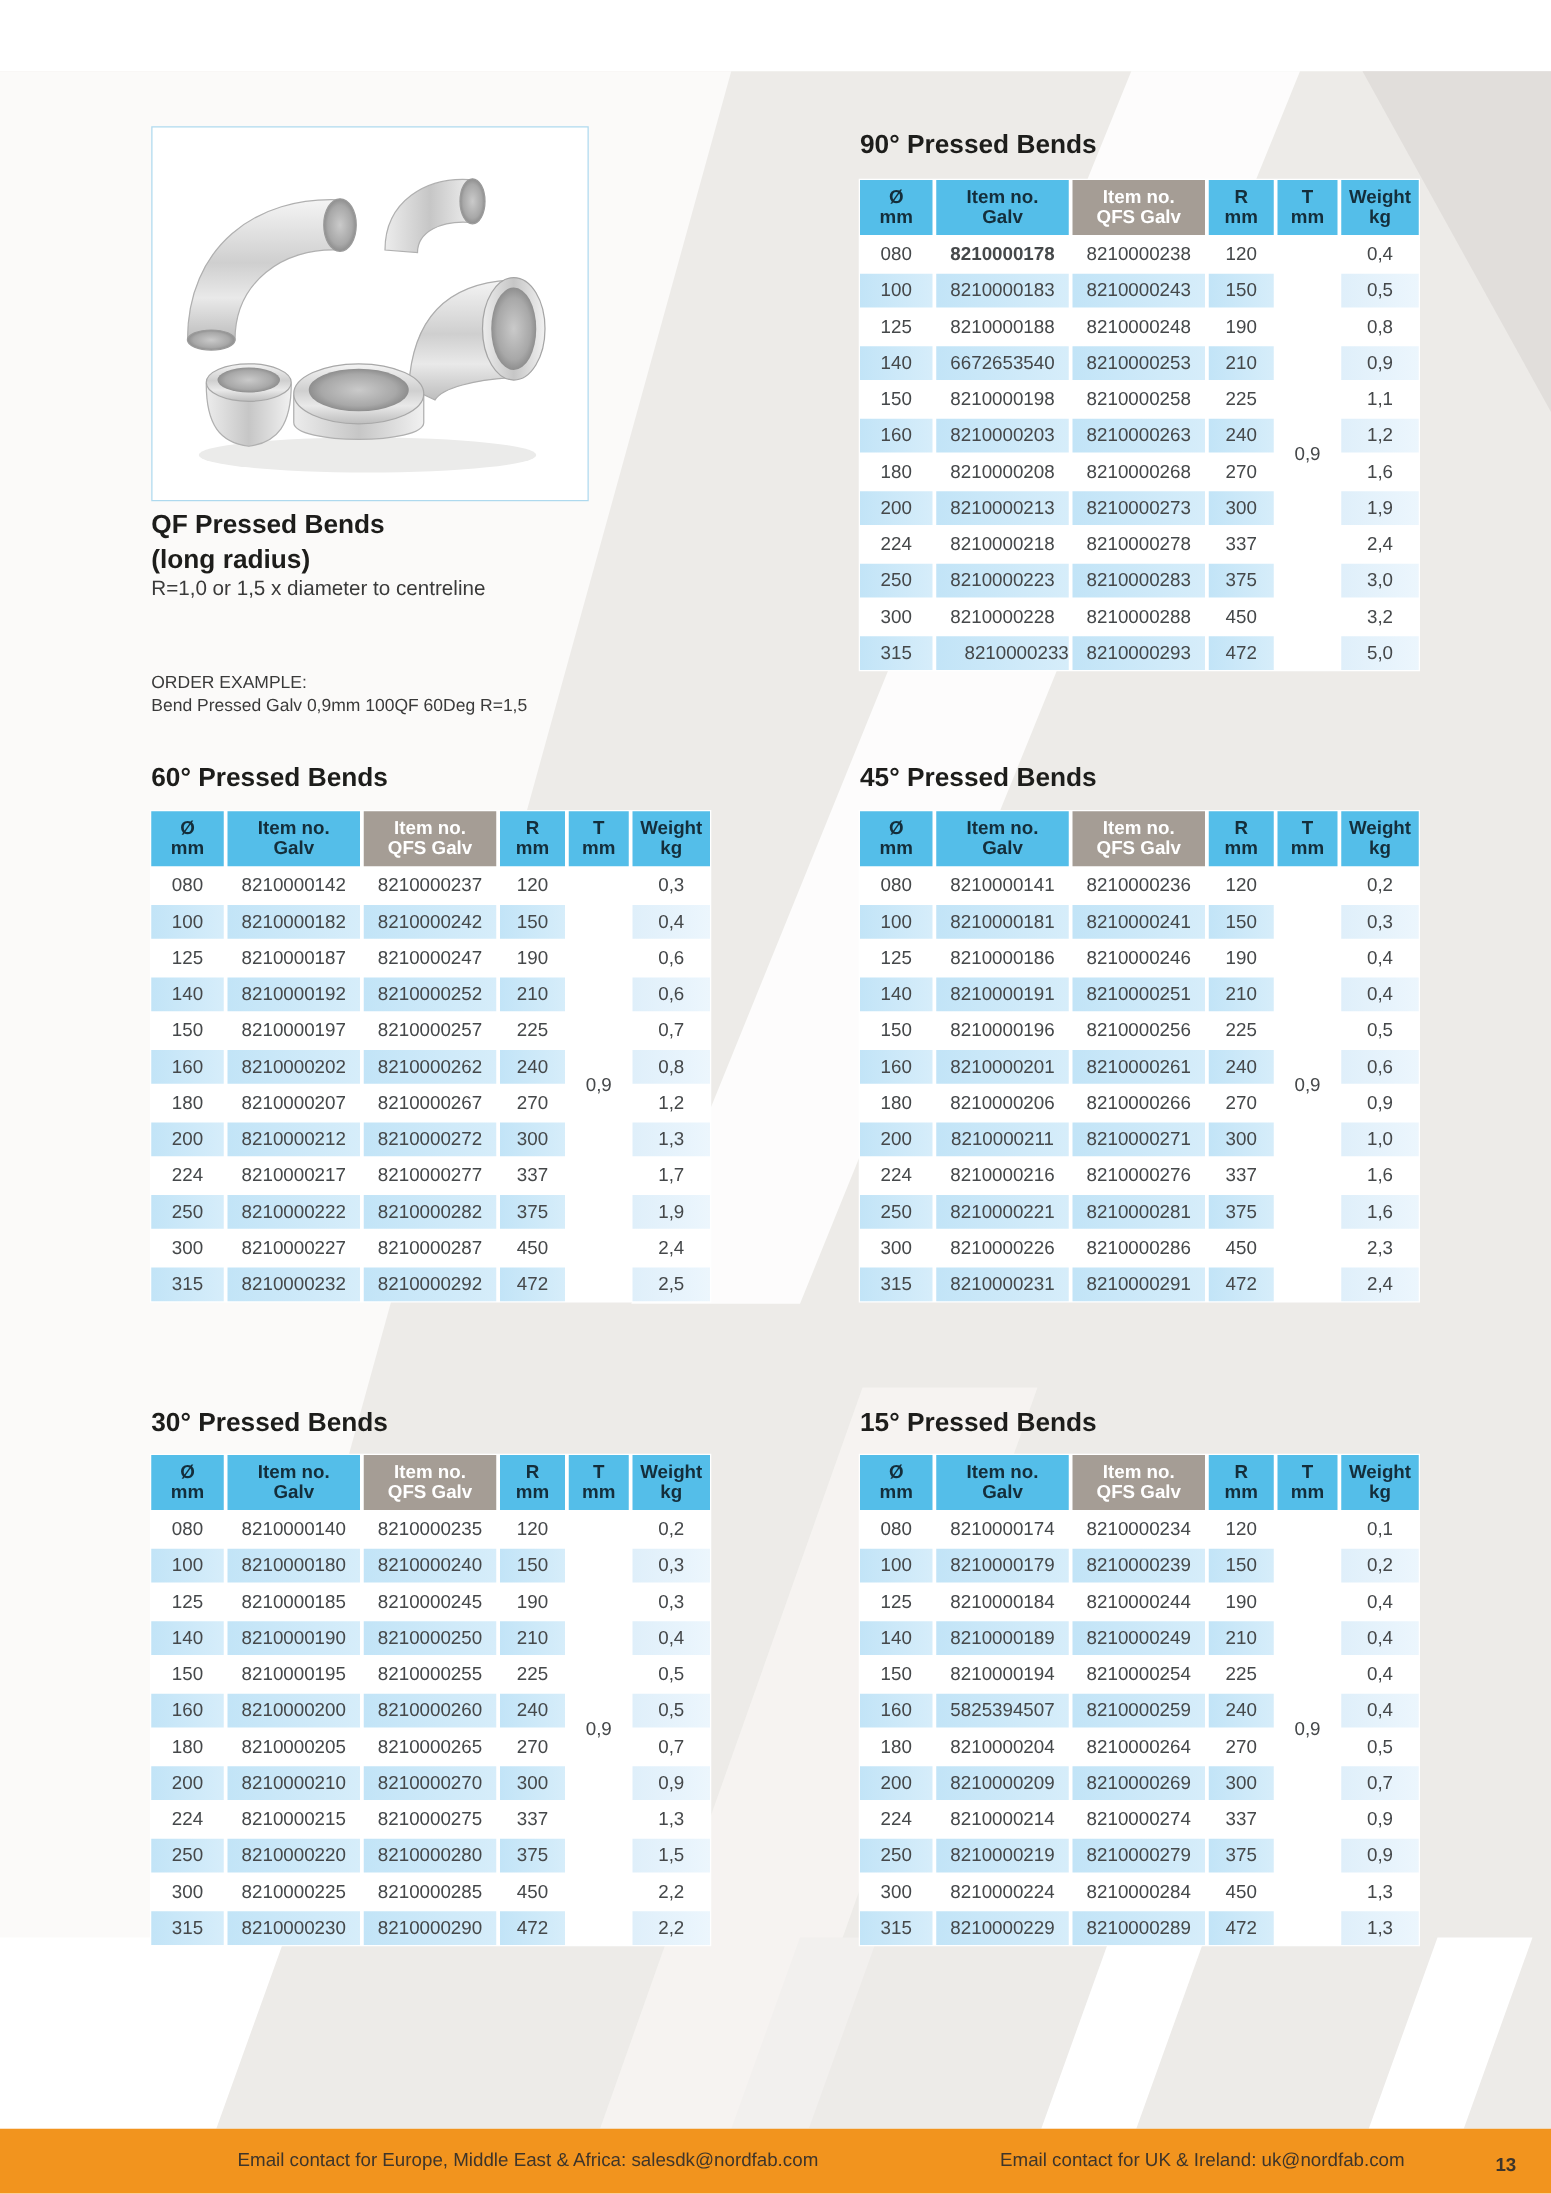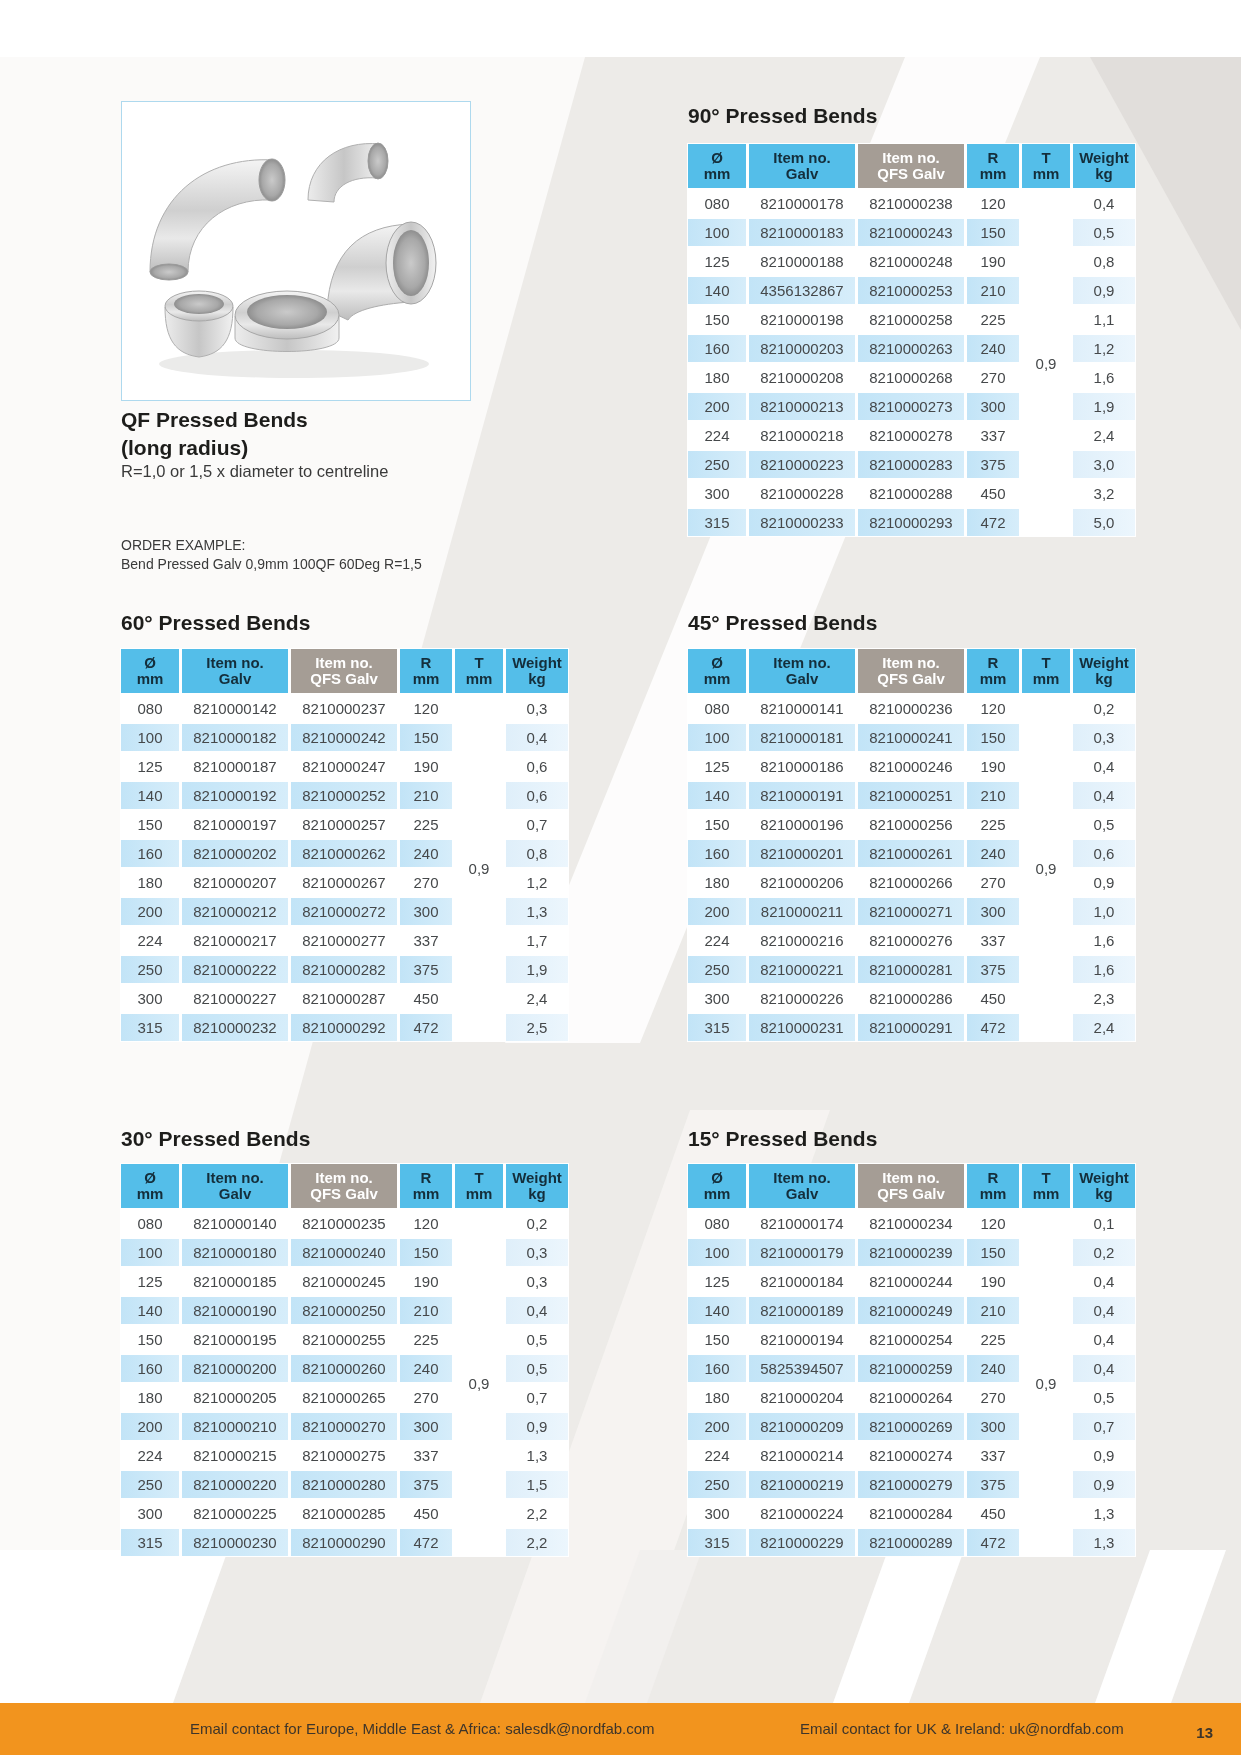--- a/index.html
+++ b/index.html
@@ -162,36 +162,36 @@
       <div class="th">
         <span>T</span>
         <span>mm</span>
       </div>
       <div class="th">
         <span>Weight</span>
         <span>kg</span>
       </div>
       <div class="tcell">0,9</div>
       <div class="td col0" style="grid-area: 2 / 1;">080</div>
-      <div class="td col1" style="grid-area: 2 / 2;">8210000178</div>
+      <div class="td col1" style="grid-area: 2 / 2; font-weight: bold;">8210000178</div>
       <div class="td col2" style="grid-area: 2 / 3;">8210000238</div>
       <div class="td col3" style="grid-area: 2 / 4;">120</div>
       <div class="td col5" style="grid-area: 2 / 6;">0,4</div>
       <div class="td col0 stripe" style="grid-area: 3 / 1;">100</div>
       <div class="td col1 stripe" style="grid-area: 3 / 2;">8210000183</div>
       <div class="td col2 stripe" style="grid-area: 3 / 3;">8210000243</div>
       <div class="td col3 stripe" style="grid-area: 3 / 4;">150</div>
       <div class="td col5 stripe" style="grid-area: 3 / 6;">0,5</div>
       <div class="td col0" style="grid-area: 4 / 1;">125</div>
       <div class="td col1" style="grid-area: 4 / 2;">8210000188</div>
       <div class="td col2" style="grid-area: 4 / 3;">8210000248</div>
       <div class="td col3" style="grid-area: 4 / 4;">190</div>
       <div class="td col5" style="grid-area: 4 / 6;">0,8</div>
       <div class="td col0 stripe" style="grid-area: 5 / 1;">140</div>
-      <div class="td col1 stripe" style="grid-area: 5 / 2;">4356132867</div>
+      <div class="td col1 stripe" style="grid-area: 5 / 2;">6672653540</div>
       <div class="td col2 stripe" style="grid-area: 5 / 3;">8210000253</div>
       <div class="td col3 stripe" style="grid-area: 5 / 4;">210</div>
       <div class="td col5 stripe" style="grid-area: 5 / 6;">0,9</div>
       <div class="td col0" style="grid-area: 6 / 1;">150</div>
       <div class="td col1" style="grid-area: 6 / 2;">8210000198</div>
       <div class="td col2" style="grid-area: 6 / 3;">8210000258</div>
       <div class="td col3" style="grid-area: 6 / 4;">225</div>
       <div class="td col5" style="grid-area: 6 / 6;">1,1</div>
       <div class="td col0 stripe" style="grid-area: 7 / 1;">160</div>
       <div class="td col1 stripe" style="grid-area: 7 / 2;">8210000203</div>
@@ -217,21 +217,21 @@
       <div class="td col1 stripe" style="grid-area: 11 / 2;">8210000223</div>
       <div class="td col2 stripe" style="grid-area: 11 / 3;">8210000283</div>
       <div class="td col3 stripe" style="grid-area: 11 / 4;">375</div>
       <div class="td col5 stripe" style="grid-area: 11 / 6;">3,0</div>
       <div class="td col0" style="grid-area: 12 / 1;">300</div>
       <div class="td col1" style="grid-area: 12 / 2;">8210000228</div>
       <div class="td col2" style="grid-area: 12 / 3;">8210000288</div>
       <div class="td col3" style="grid-area: 12 / 4;">450</div>
       <div class="td col5" style="grid-area: 12 / 6;">3,2</div>
       <div class="td col0 stripe" style="grid-area: 13 / 1;">315</div>
-      <div class="td col1 stripe" style="grid-area: 13 / 2;">8210000233</div>
+      <div class="td col1 stripe" style="grid-area: 13 / 2; text-align: right;">8210000233</div>
       <div class="td col2 stripe" style="grid-area: 13 / 3;">8210000293</div>
       <div class="td col3 stripe" style="grid-area: 13 / 4;">472</div>
       <div class="td col5 stripe" style="grid-area: 13 / 6;">5,0</div>
     </div>
   <div class="ptable" style="left:120px; top:648px;">
       <div class="th">
         <span>Ø</span>
         <span>mm</span>
       </div>
       <div class="th">

